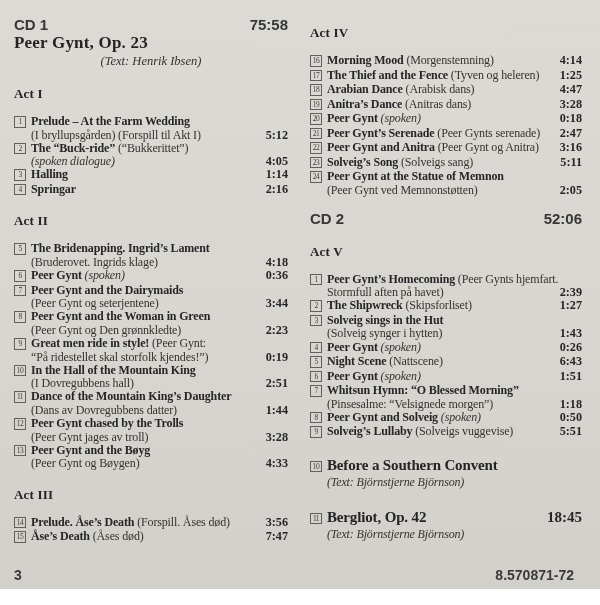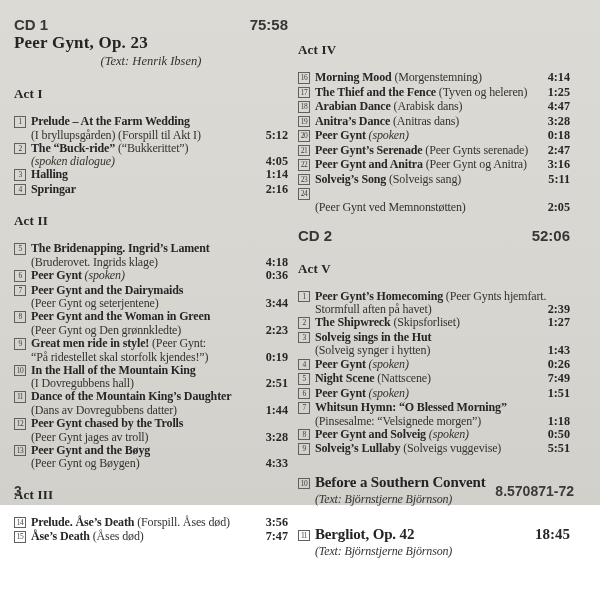--- a/index.html
+++ b/index.html
@@ -1,24 +1,24 @@
 <!DOCTYPE html>
 <html><head>
 <meta charset="utf-8">
 <style>
   html,body{margin:0;padding:0;}
   body{width:600px;height:605px;overflow:hidden;}
   .page{
-    position:relative;width:600px;height:505px;
+    position:relative;width:600px;height:589px;
     background:linear-gradient(180deg,#dcdad5 0%,#d8d6d1 55%,#d2d0cb 100%);
     font-family:"Liberation Serif",serif;color:#2c2b29;
   }
   .col{position:absolute;top:0;}
   .col-left{left:14px;width:274px;padding-top:16px;}
-  .col-right{left:298px;width:272px;padding-top:25px;}
+  .col-right{left:310px;width:272px;padding-top:8px;}
   .cd-header{
     display:flex;justify-content:space-between;align-items:baseline;
     font-family:"Liberation Sans",sans-serif;font-weight:bold;font-size:15px;color:#373737;
   }
   .cd-header.cd2{margin-top:14px;}
   .work-title{font-weight:bold;font-size:17px;color:#242424;letter-spacing:.2px;}
   .work-credit{font-style:italic;font-size:12.5px;margin-top:1px;color:#33322f;text-align:center;}
   .section{margin-top:17px;}
   .act-heading{font-weight:bold;font-size:13px;margin-bottom:13px;color:#262626;letter-spacing:.2px;}
   .track{margin-bottom:1px;}
@@ -284,20 +284,21 @@
           <div class="track">
             <div class="track-line">
               <span class="tnum"><span class="boxed">23</span></span>
               <span class="ttext"><span class="bold">Solveig’s Song </span><span class="plain">(Solveigs sang)</span></span>
               <span class="ttime">5:11</span>
             </div>
           </div>
           <div class="track">
             <div class="track-line">
               <span class="tnum"><span class="boxed">24</span></span>
+              <span class="ttext"><span class="bold">Peer Gynt at the Statue of Memnon</span></span>
               <span class="ttime"></span>
             </div>
             <div class="track-line">
               <span class="tnum"></span>
               <span class="ttext"><span class="plain">(Peer Gynt ved Memnonstøtten)</span></span>
               <span class="ttime">2:05</span>
             </div>
           </div>
         </div>
       </div>
@@ -343,21 +344,21 @@
             <div class="track-line">
               <span class="tnum"><span class="boxed">4</span></span>
               <span class="ttext"><span class="bold">Peer Gynt </span><span class="italic">(spoken)</span></span>
               <span class="ttime">0:26</span>
             </div>
           </div>
           <div class="track">
             <div class="track-line">
               <span class="tnum"><span class="boxed">5</span></span>
               <span class="ttext"><span class="bold">Night Scene </span><span class="plain">(Nattscene)</span></span>
-              <span class="ttime">7:49</span>
+              <span class="ttime">6:43</span>
             </div>
           </div>
           <div class="track">
             <div class="track-line">
               <span class="tnum"><span class="boxed">6</span></span>
               <span class="ttext"><span class="bold">Peer Gynt </span><span class="italic">(spoken)</span></span>
               <span class="ttime">1:51</span>
             </div>
           </div>
           <div class="track">

